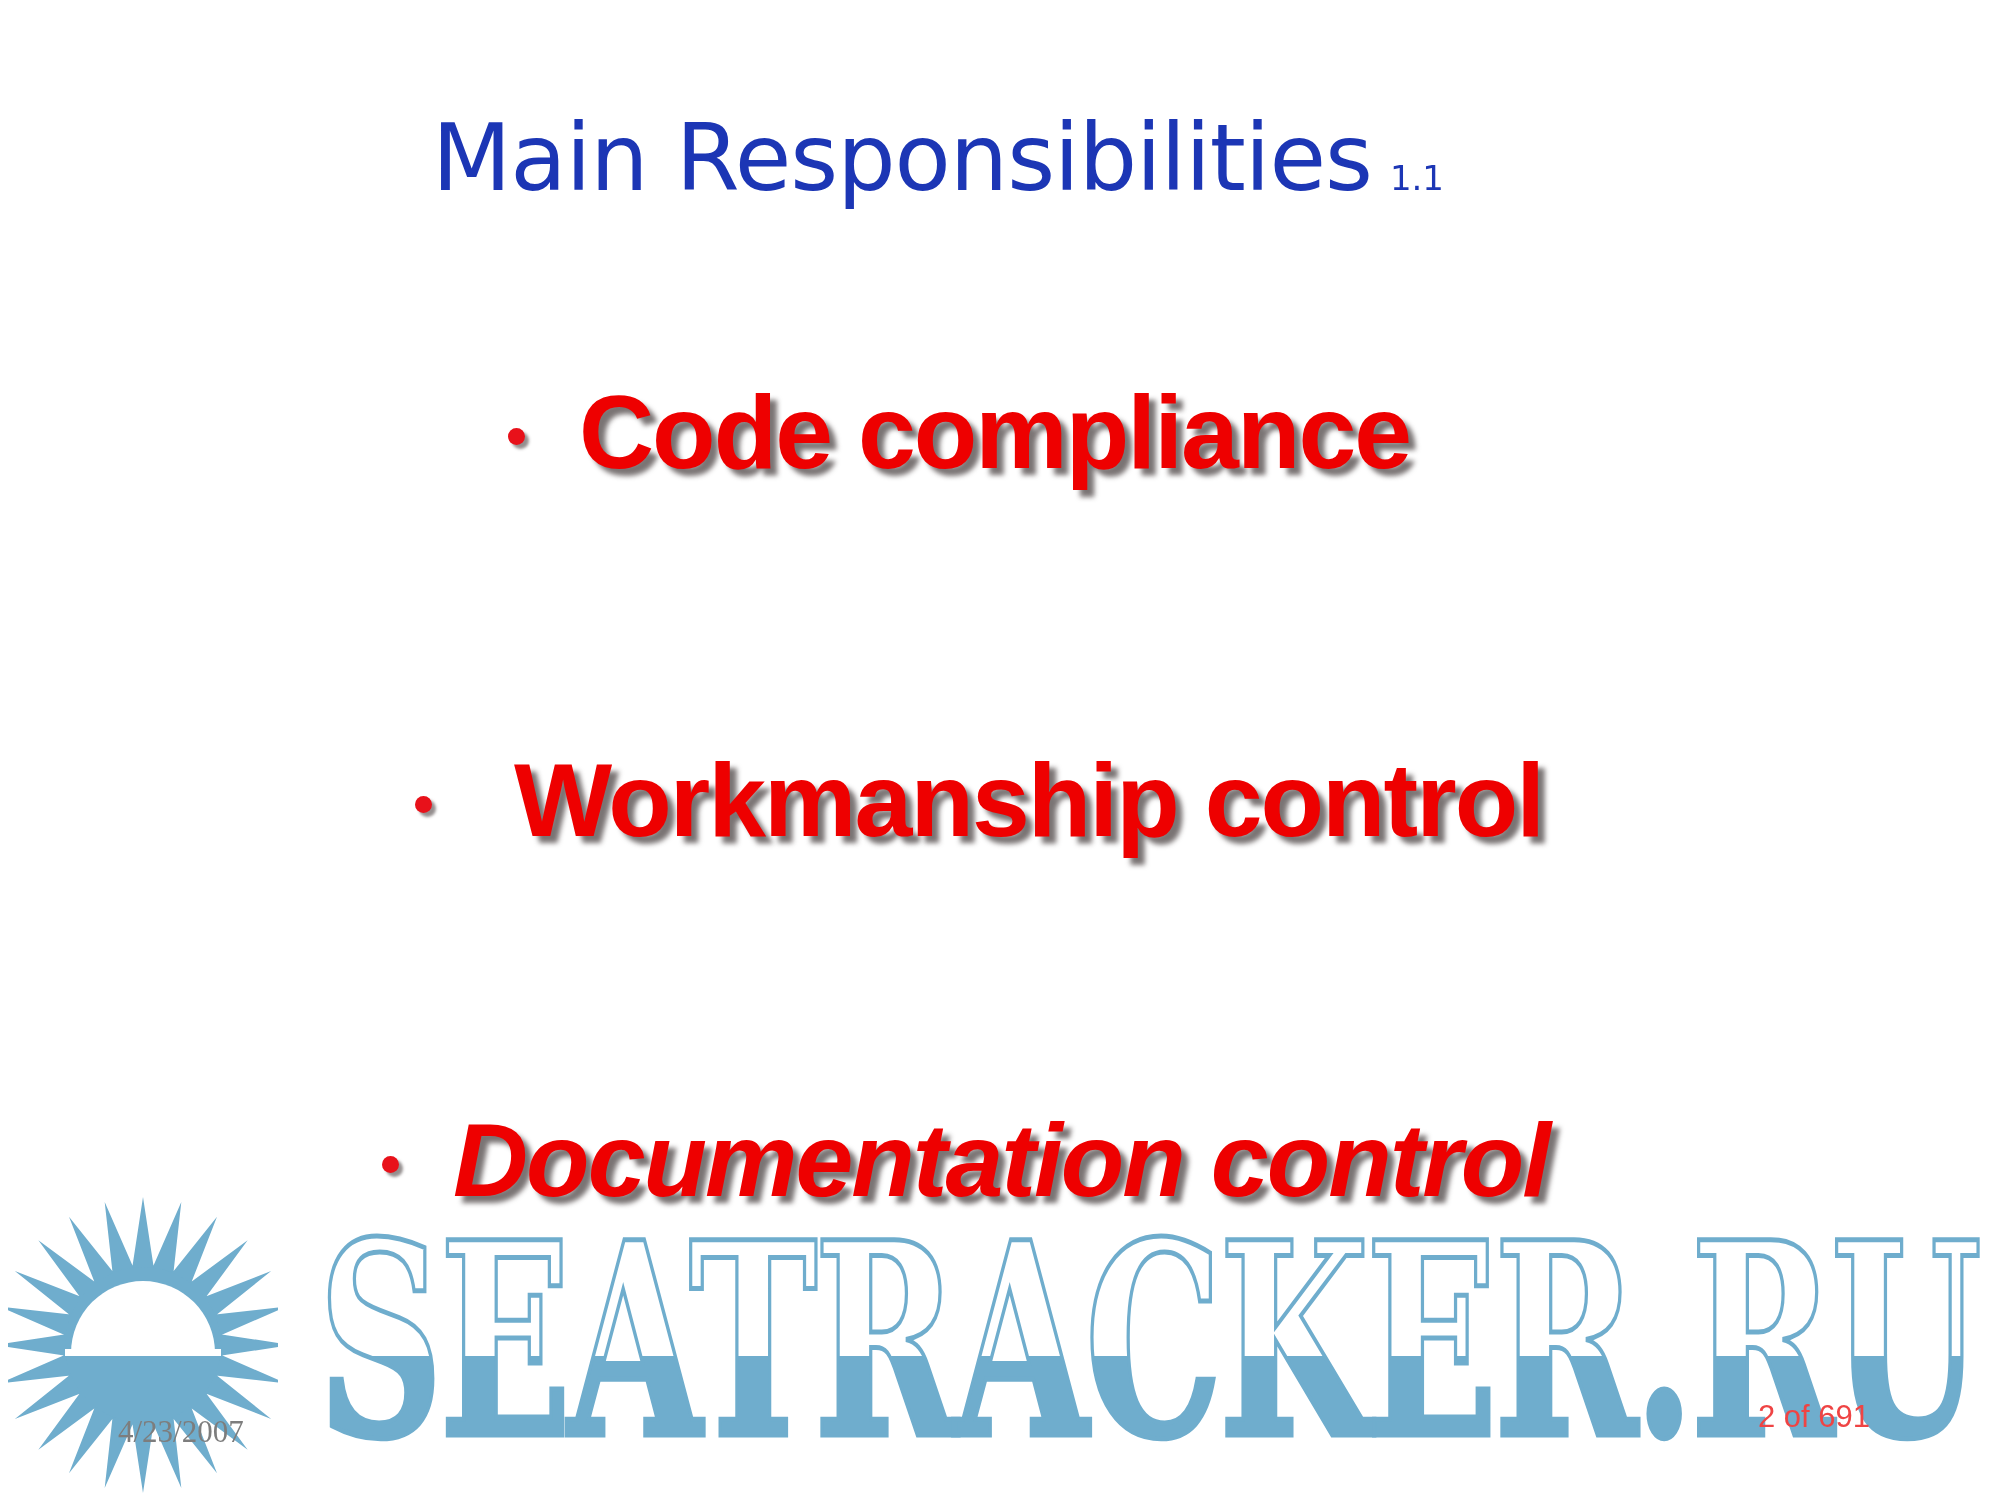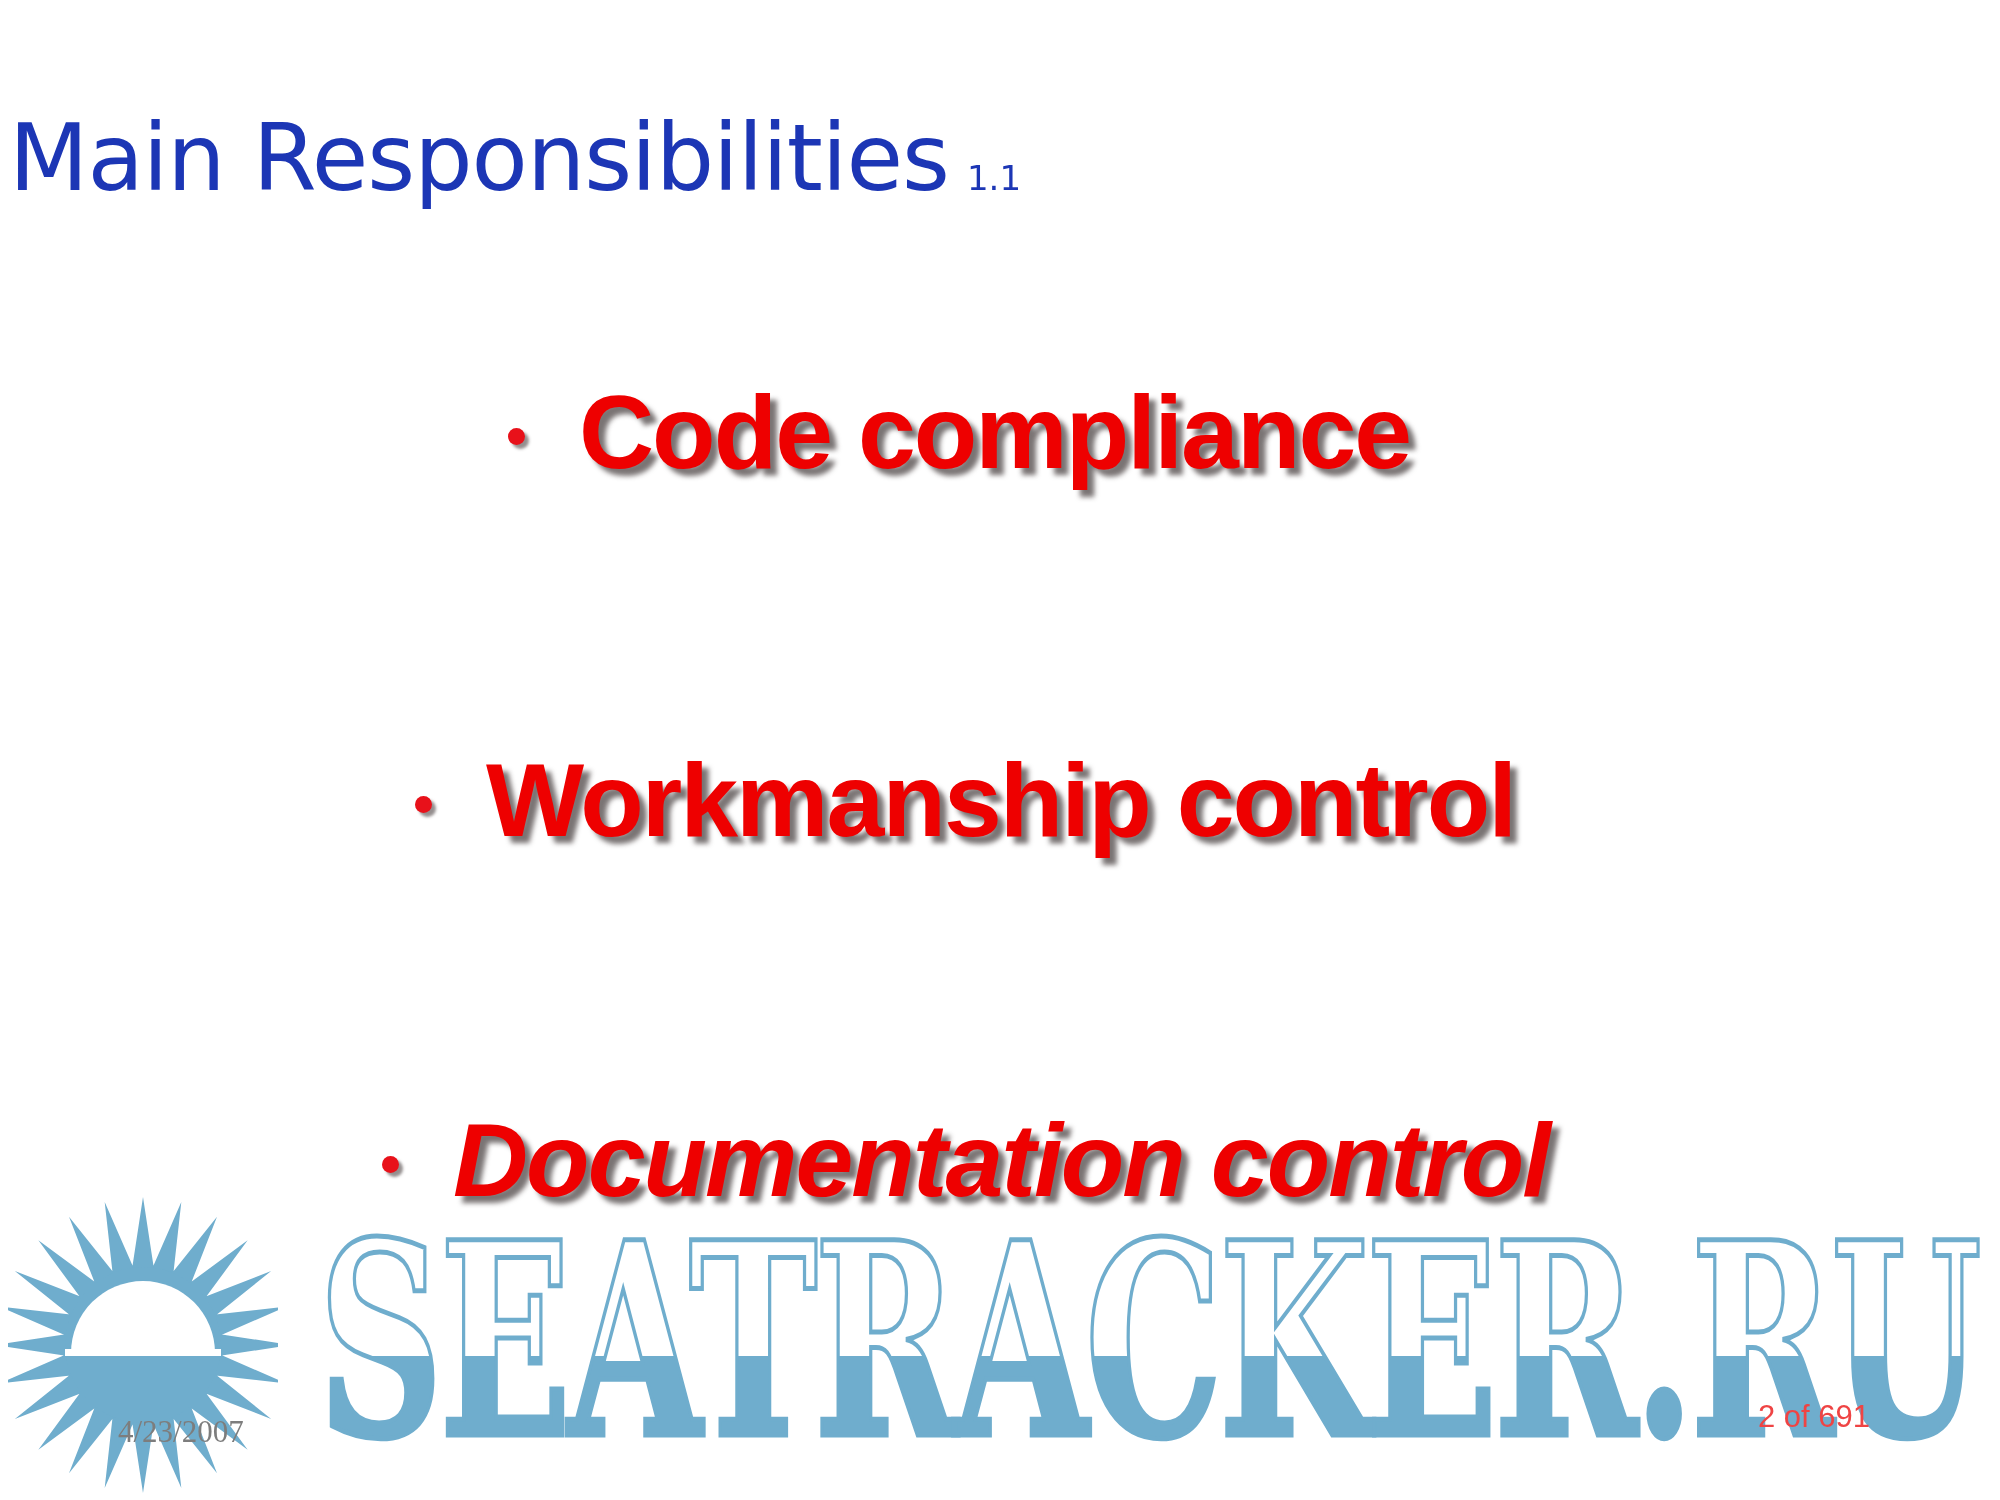--- a/index.html
+++ b/index.html
@@ -15,22 +15,22 @@
     overflow: hidden;
     font-family: "Liberation Sans", sans-serif;
   }
 
   
   #title-block {
     position: absolute;
     left: 0;
     top: 105px;
     width: 1876px;
+    text-align: center;
     white-space: nowrap;
-    padding-left: 9px;
   }
   #title-main {
     font-family: "DejaVu Sans", sans-serif;
     font-size: 92px;
     font-weight: 400;
     color: #1c36b5;
     letter-spacing: -1px;
   }
   #title-sub {
     font-family: "DejaVu Sans", sans-serif;
@@ -63,21 +63,21 @@
     font-weight: 700;
     font-size: 104px;
     line-height: 1.0;
     color: #ee0000;
     text-shadow: 7px 7px 5px rgba(40,30,30,0.62);
     letter-spacing: -2px;
   }
   #bullet-0 { left: 508px; top: 380px; }
   #bullet-0 .bullet-text { margin-left: 54px; }
   #bullet-1 { left: 415px; top: 748px; }
-  #bullet-1 .bullet-text { margin-left: 54px; }
+  #bullet-1 .bullet-text { margin-left: 82px; }
   #bullet-2 { left: 382px; top: 1108px; font-style: italic; }
   #bullet-2 .bullet-text { margin-left: 54px; }
 
   
   #watermark {
     position: absolute;
     left: 0;
     top: 1195px;
     width: 1840px;
     height: 305px;

